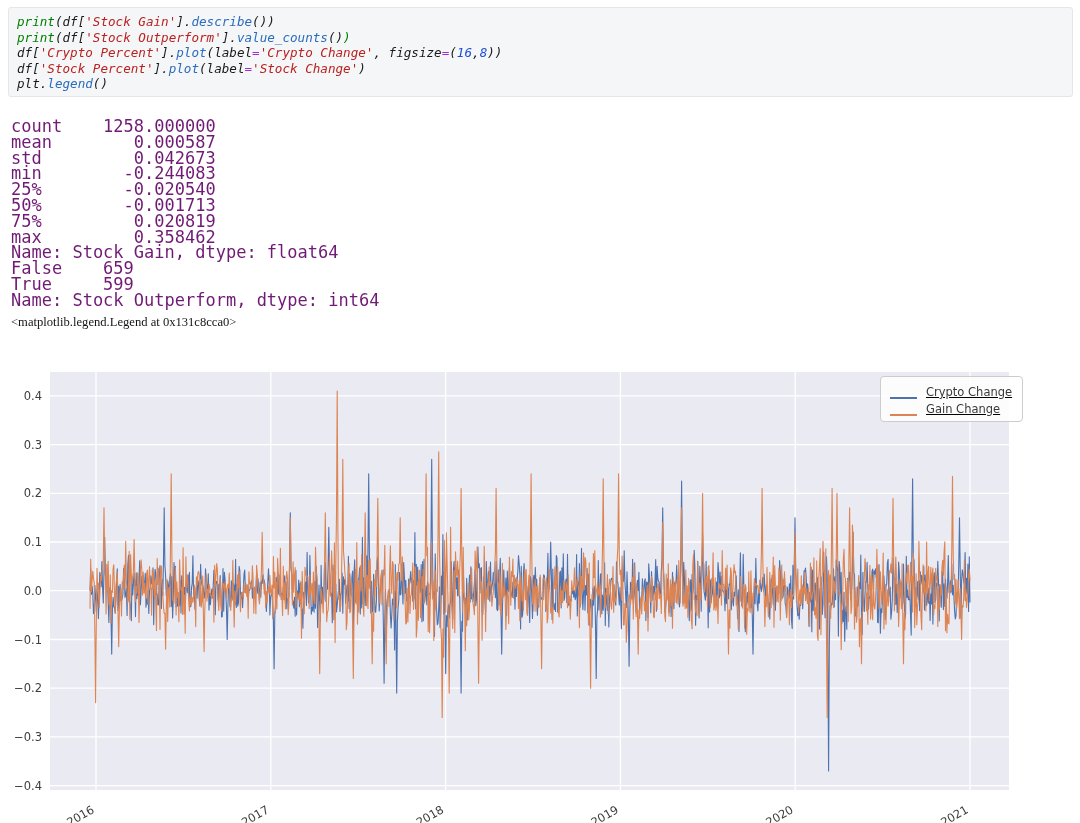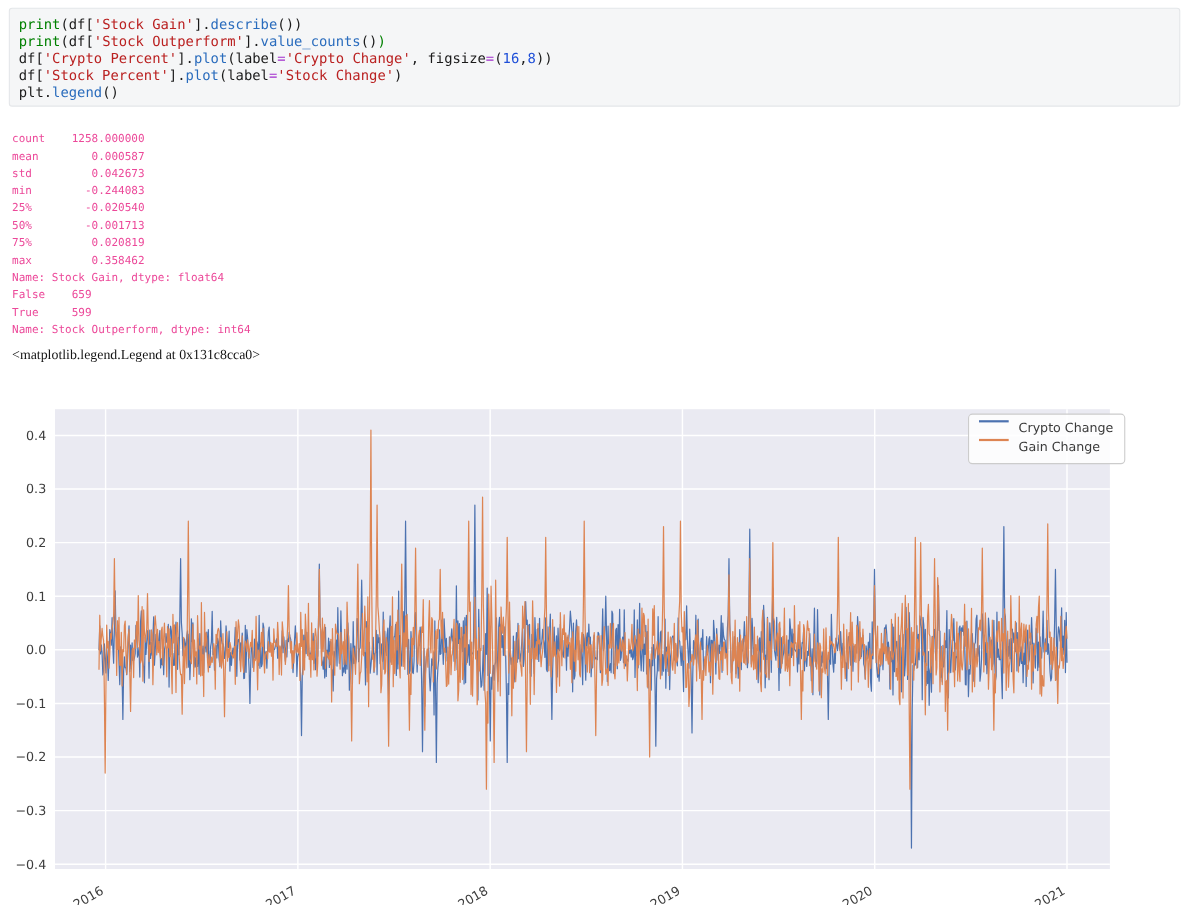--- a/index.html
+++ b/index.html
@@ -4,54 +4,55 @@
 <style>
   html,body{margin:0;padding:0;background:#ffffff;}
   body{width:1080px;height:823px;position:relative;overflow:hidden;
        font-family:"DejaVu Sans",sans-serif;}
 
   
   .code-cell{
     position:absolute;left:8px;top:7px;width:1047px;height:76px;
     background:#f5f6f7;border:1px solid #e4e6e9;border-radius:3px;
     padding:6px 8px;
+    font-style:italic;
   }
   .code-lines{font-family:"DejaVu Sans Mono",monospace;font-size:12.6px;
     line-height:15.6px;white-space:pre;color:#111;}
   .tk-kw{color:#008000;}
   .tk-st{color:#ba2121;}
   .tk-fn{color:#2a6cbd;}
   .tk-op{color:#a22fce;}
   .tk-nm{color:#1d4ed8;}
   .tk-pl{color:#1a1a1a;}
 
   
   .stream-output{
     position:absolute;left:11px;top:119px;margin:0;
-    font-family:"DejaVu Sans Mono",monospace;font-size:10px;
-    line-height:15.8px;color:#ec4899;white-space:pre;
+    font-family:"DejaVu Sans Mono",monospace;font-size:17px;
+    line-height:15.8px;color:#701a75;white-space:pre;
   }
   .result-output{
     position:absolute;left:11px;top:315px;margin:0;
     font-family:Liberation Serif, serif;font-size:12.6px;
     line-height:15.8px;color:#141414;white-space:pre;
   }
 
   
   .figure{position:absolute;left:8px;top:365px;width:1014px;height:478px;background:#fff;}
   .chart-svg{position:absolute;left:0;top:0;}
   .chart-svg .tick-label{font-family:"DejaVu Sans",sans-serif;font-size:11.5px;fill:#3d3d3d;}
   .chart-svg .axis-label{font-family:"DejaVu Sans",sans-serif;font-size:12.5px;fill:#333;}
 
   .chart-legend{
     position:absolute;left:872px;top:11px;width:auto;
     background:rgba(255,255,255,0.85);border:1px solid #cccccc;border-radius:4px;
     padding:5px 10px 5px 9px;
   }
-  .legend-row{display:flex;align-items:flex-start;height:17px;}
+  .legend-row{display:flex;align-items:flex-end;height:17px;text-decoration:underline;}
   .legend-line{display:inline-block;width:27px;height:0;border-top:2px solid #000;margin-right:9px;}
   .legend-label{font-family:"DejaVu Sans",sans-serif;font-size:11.5px;color:#3a3a3a;white-space:nowrap;}
 </style>
 </head>
 <body>
 
 <div class="code-cell">
   <div class="code-lines"><div><span class="tk-kw">print</span><span class="tk-pl">(df[</span><span class="tk-st">'Stock Gain'</span><span class="tk-pl">].</span><span class="tk-fn">describe</span><span class="tk-pl">())</span></div><div><span class="tk-kw">print</span><span class="tk-pl">(df[</span><span class="tk-st">'Stock Outperform'</span><span class="tk-pl">].</span><span class="tk-fn">value_counts</span><span class="tk-pl">()</span><span class="tk-kw">)</span></div><div><span class="tk-pl">df[</span><span class="tk-st">'Crypto Percent'</span><span class="tk-pl">].</span><span class="tk-fn">plot</span><span class="tk-pl">(label</span><span class="tk-op">=</span><span class="tk-st">'Crypto Change'</span><span class="tk-pl">, figsize</span><span class="tk-op">=</span><span class="tk-pl">(</span><span class="tk-nm">16</span><span class="tk-pl">,</span><span class="tk-nm">8</span><span class="tk-pl">))</span></div><div><span class="tk-pl">df[</span><span class="tk-st">'Stock Percent'</span><span class="tk-pl">].</span><span class="tk-fn">plot</span><span class="tk-pl">(label</span><span class="tk-op">=</span><span class="tk-st">'Stock Change'</span><span class="tk-pl">)</span></div><div><span class="tk-pl">plt.</span><span class="tk-fn">legend</span><span class="tk-pl">()</span></div></div>
 </div>
 

